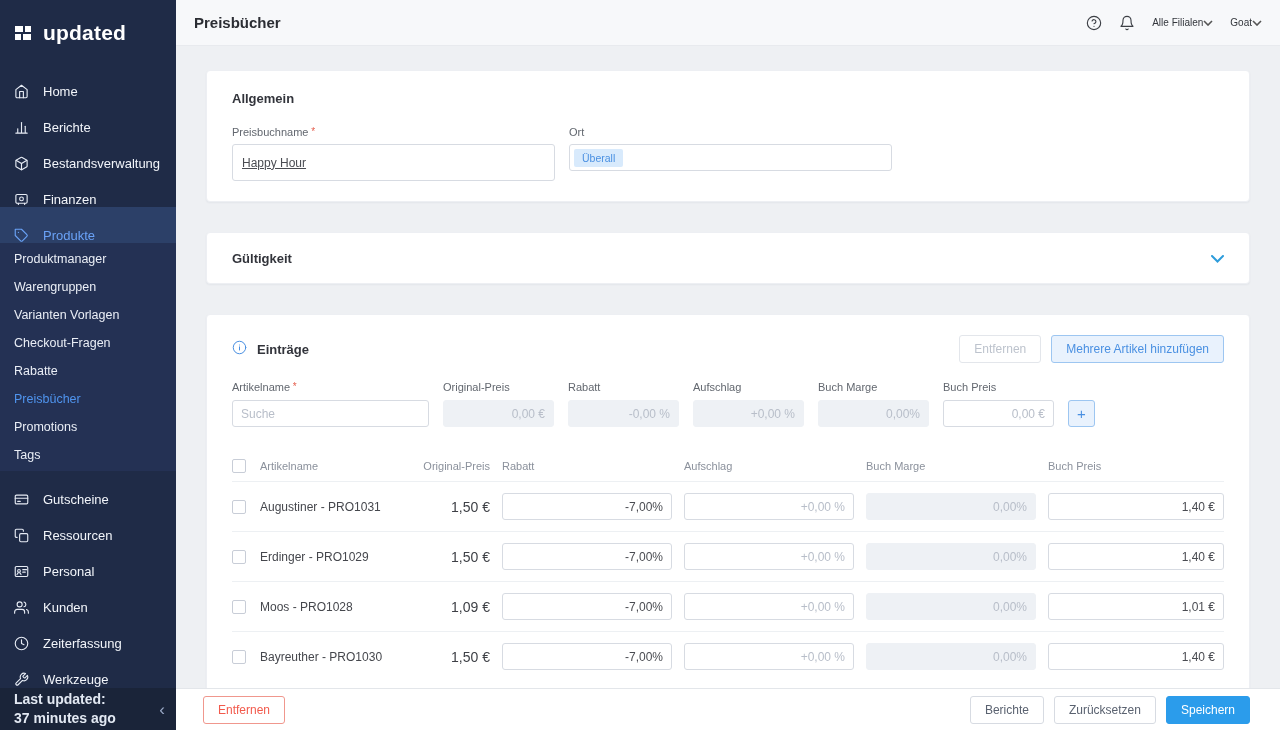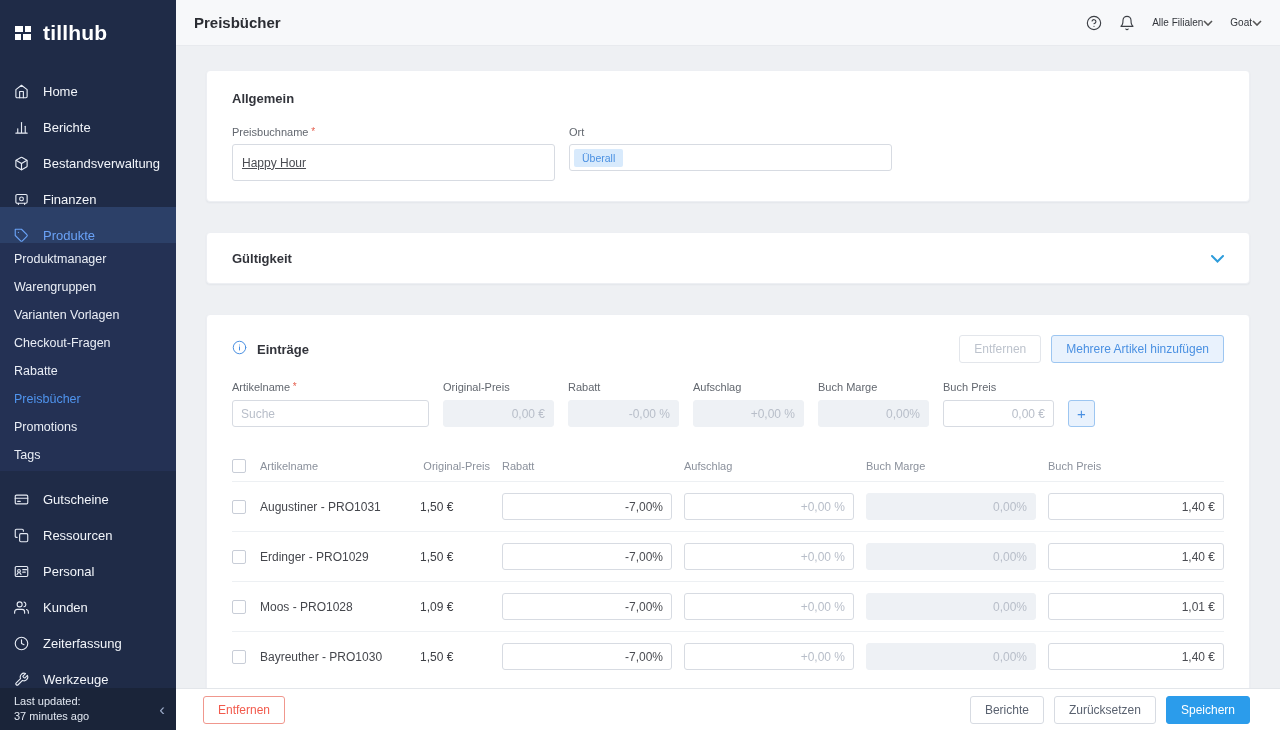--- a/index.html
+++ b/index.html
@@ -13,21 +13,21 @@
   .menu { flex:1; overflow:hidden; }
   .mi { height:36px; display:flex; align-items:flex-end; gap:13px; padding:0 14px; color:#f2f5fa; font-size:13px; cursor:pointer; }
   .mi .ic { width:16px; height:16px; display:flex; align-items:center; color:#e7ecf5; }
   .mi .ic svg { width:15px; height:15px; stroke:currentColor; fill:none; stroke-width:1.8; stroke-linecap:round; stroke-linejoin:round; }
   .mi.active { background:#2c4068; color:#6aa2f7; }
   .mi.active .ic { color:#6aa2f7; }
   .submenu { background:#243154; padding:2px 0; }
   .si { height:28px; display:flex; align-items:center; padding:0 14px; color:#eaeef6; font-size:12.5px; cursor:pointer; }
   .si.active { color:#4f94ee; }
   .sb-footer { height:42px; background:#1a2439; display:flex; align-items:center; padding:0 11px 0 14px; cursor:pointer; }
-  .lu { flex:1; font-size:11px; line-height:1.35; color:#e2e8f2; }
+  .lu { flex:1; font-size:14px; line-height:1.35; color:#e2e8f2;font-weight:bold; }
   .chev-left { color:#9aa9c6; font-size:17px; line-height:1; }
 
   
   .main { flex:1; display:flex; flex-direction:column; min-width:0; }
   .topbar { height:46px; background:#f7f8fa; border-bottom:1px solid #e8eaee; display:flex; align-items:center; padding:0 18px; }
   .topbar h1 { font-size:15px; font-weight:600; color:#2b2d33; }
   .topbar-right { margin-left:auto; display:flex; align-items:center; gap:17px; }
   .tb-icon { display:flex; cursor:pointer; color:#3c3f45; }
   .tb-icon svg { width:16px; height:16px; stroke:currentColor; fill:none; stroke-width:1.7; stroke-linecap:round; stroke-linejoin:round; }
   .tb-item { display:flex; align-items:center; font-size:10px; color:#33363c; cursor:pointer; }
@@ -68,38 +68,38 @@
   .fin.right { text-align:right; }
   input::placeholder { color:#b8bec9; }
   .add-btn { width:27px; height:27px; background:#e9f2fd; border:1px solid #9dc6f1; border-radius:3px; color:#4a90e2; font-size:15px; line-height:1; cursor:pointer; }
 
   .tbl { margin-top:24px; }
   .thead, .trow { display:grid; grid-template-columns:16px minmax(0,1fr) 70px 170px 170px 170px 176px; gap:12px; align-items:center; }
   .thead { height:30px; font-size:11px; color:#8b919c; }
   .trow { height:50px; border-top:1px solid #edf0f3; }
   .cb { width:14px; height:14px; border:1px solid #c8cdd7; border-radius:2px; background:#fff; cursor:pointer; }
   .tname { font-size:12px; color:#45474d; }
-  .tprice { font-size:12px; color:#3e4046; }
+  .tprice { font-size:14px; color:#3e4046; text-align:right; }
   .col-r { text-align:right; }
 
   .actionbar { height:42px; background:#fff; border-top:1px solid #e3e6ea; display:flex; align-items:center; padding:0 30px 0 27px; gap:10px; }
   .actionbar .spacer { flex:1; }
 </style>
 </head>
 <body>
 
 <aside class="sidebar">
   <div class="logo">
     <svg width="20" height="20" viewBox="0 0 20 20">
         <rect x="1" y="3" width="8" height="6" fill="#fff"></rect>
         <rect x="11" y="3" width="6" height="6" fill="#fff"></rect>
         <rect x="1" y="11" width="6" height="6" fill="#fff"></rect>
         <rect x="9" y="11" width="8" height="6" fill="#fff"></rect>
       </svg>
-    <span class="logo-text">tillhub</span>
+    <span class="logo-text">updated</span>
   </div>
   <nav class="menu">
     <div class="mi">
       <span class="ic">
           <svg viewBox="0 0 24 24">
             <path d="M3 9l9-7 9 7v11a2 2 0 0 1-2 2H5a2 2 0 0 1-2-2z"></path>
             <polyline points="9 22 9 12 15 12 15 22"></polyline>
           </svg>
         </span>
       <span>Home</span>

